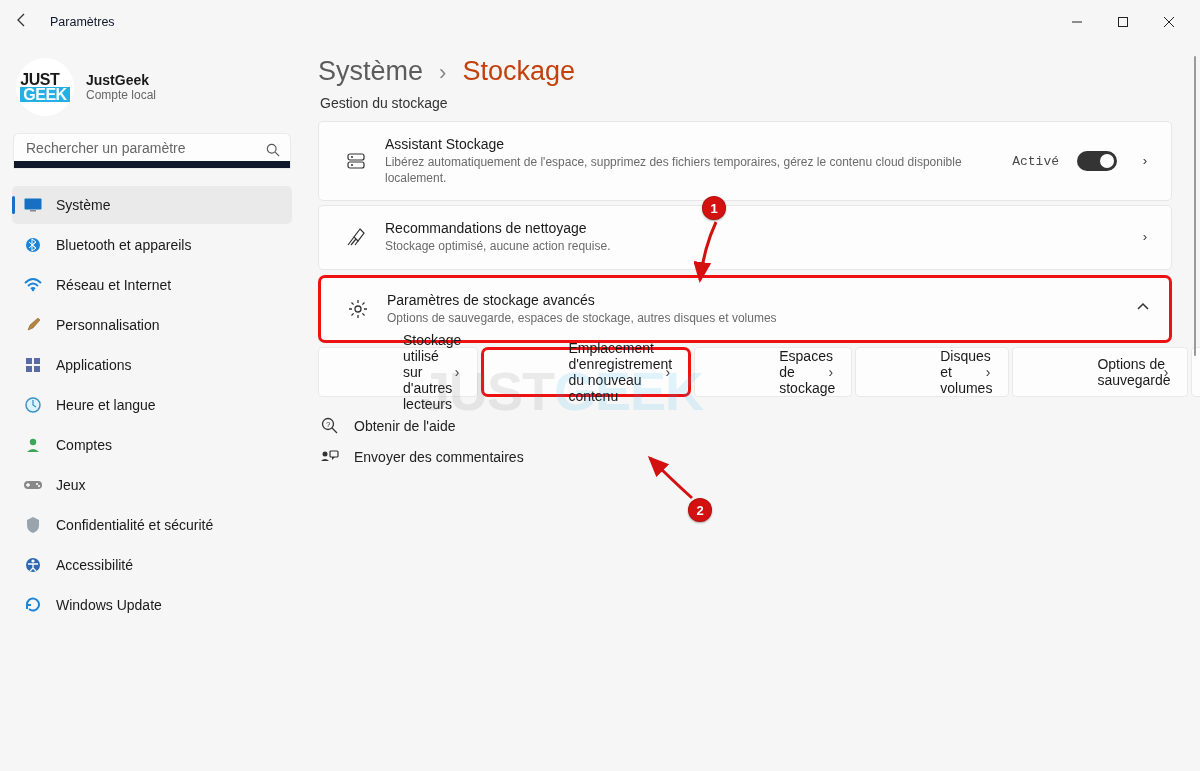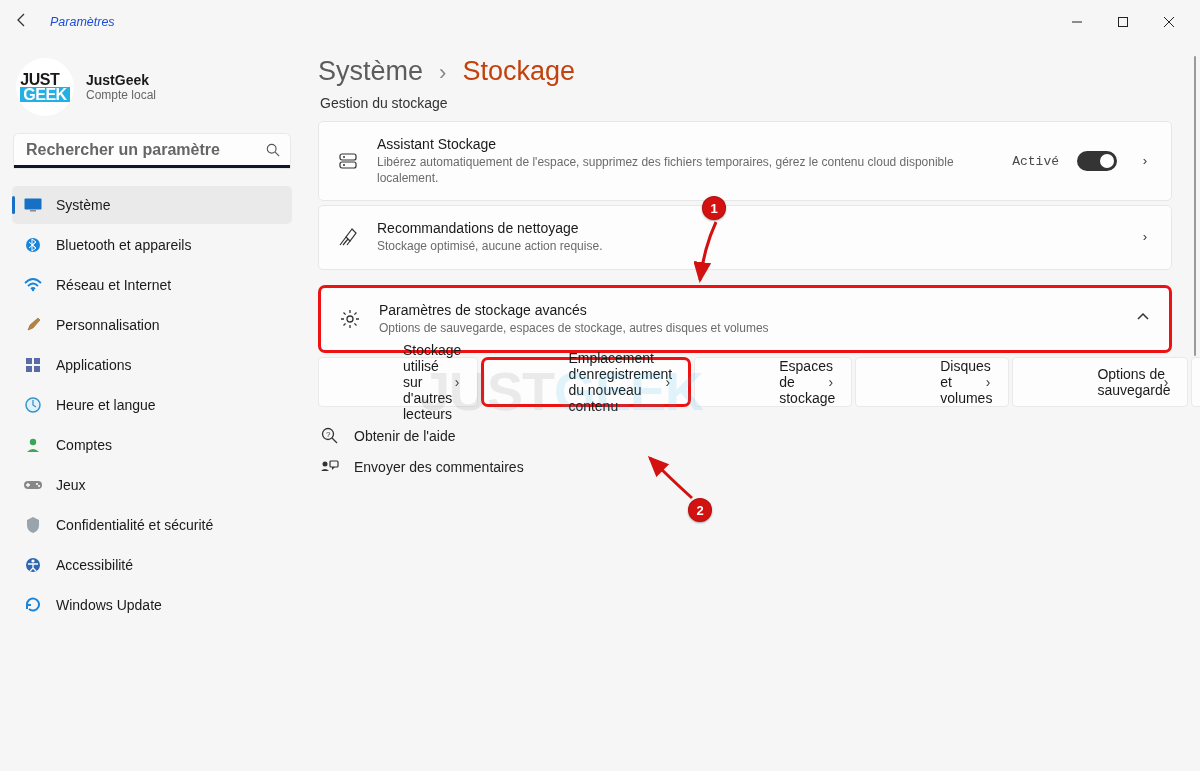--- a/index.html
+++ b/index.html
@@ -34,22 +34,21 @@
     flex: 1;
   }
   .tb-back {
     width: 28px;
     text-align: center;
     color: #444;
     font-size: 16px;
   }
   .tb-title {
     font-size: 12.5px;
-    color: #1d4ed8;
-    font-style: italic;
+    color: #0f172a;
   }
   .win-controls {
     display: flex;
     gap: 0;
   }
   .win-btn {
     width: 46px;
     height: 32px;
     display: flex;
     align-items: center;
@@ -107,28 +106,27 @@
   .search {
     position: relative;
     display:flex;
     align-items:center;
     margin: 4px 2px 18px 2px;
   }
   .search input {
     width: 100%;
     height: 34px;
     border: none;
-    border-bottom: 3px solid #0f172a;
+    border-bottom: 7px solid #0f172a;
     background: #fdfdfd;
     border-radius: 5px 5px 0 0;
     padding: 0 34px 0 12px;
-    font-size: 16px;
+    font-size: 14px;
     color: #333;
     box-shadow: 0 0 0 1px rgba(0,0,0,0.05);
-    font-weight: bold;
   }
   .search input::placeholder { color: #666; }
   .search .sicon {
     position:absolute;
     right: 10px;
     color: #555;
     font-size: 14px;
   }
 
   .nav { display:flex; flex-direction:column; gap: 2px; }
@@ -181,21 +179,21 @@
     color: #333;
     margin: 4px 0 10px 2px;
   }
 
   .card {
     background: #fdfdfd;
     border: 1px solid #e7e7e7;
     border-radius: 5px;
     display:flex;
     align-items:center;
-    padding: 14px 16px 14px 18px;
+    padding: 14px 16px 14px 26px;
     gap: 18px;
     margin-bottom: 4px;
   }
   .card .lead-ico {
     width: 22px;
     display:flex;
     align-items:center;
     justify-content:center;
     color:#333;
   }
@@ -531,21 +529,21 @@
         </span>
         <div class="txt">
           <div class="title">Recommandations de nettoyage</div>
           <div class="sub">Stockage optimisé, aucune action requise.</div>
         </div>
         <div class="tail">
           <span class="chev">›</span>
         </div>
       </div>
 
-      <div class="card highlight" style="margin-top:15px;">
+      <div class="card highlight" style="margin-top:5px;">
         <span class="lead-ico">
           <svg width="20" height="20" viewBox="0 0 20 20">
               <circle cx="10" cy="10" r="3" stroke="#333" fill="none" stroke-width="1.3"></circle>
               <path d="M10 1 V4 M10 16 V19 M1 10 H4 M16 10 H19 M3.5 3.5 L5.6 5.6 M14.4 14.4 L16.5 16.5 M16.5 3.5 L14.4 5.6 M5.6 14.4 L3.5 16.5" stroke="#333" stroke-width="1.3"></path>
             </svg>
         </span>
         <div class="txt">
           <div class="title">Paramètres de stockage avancés</div>
           <div class="sub">Options de sauvegarde, espaces de stockage, autres disques et volumes</div>
         </div>

